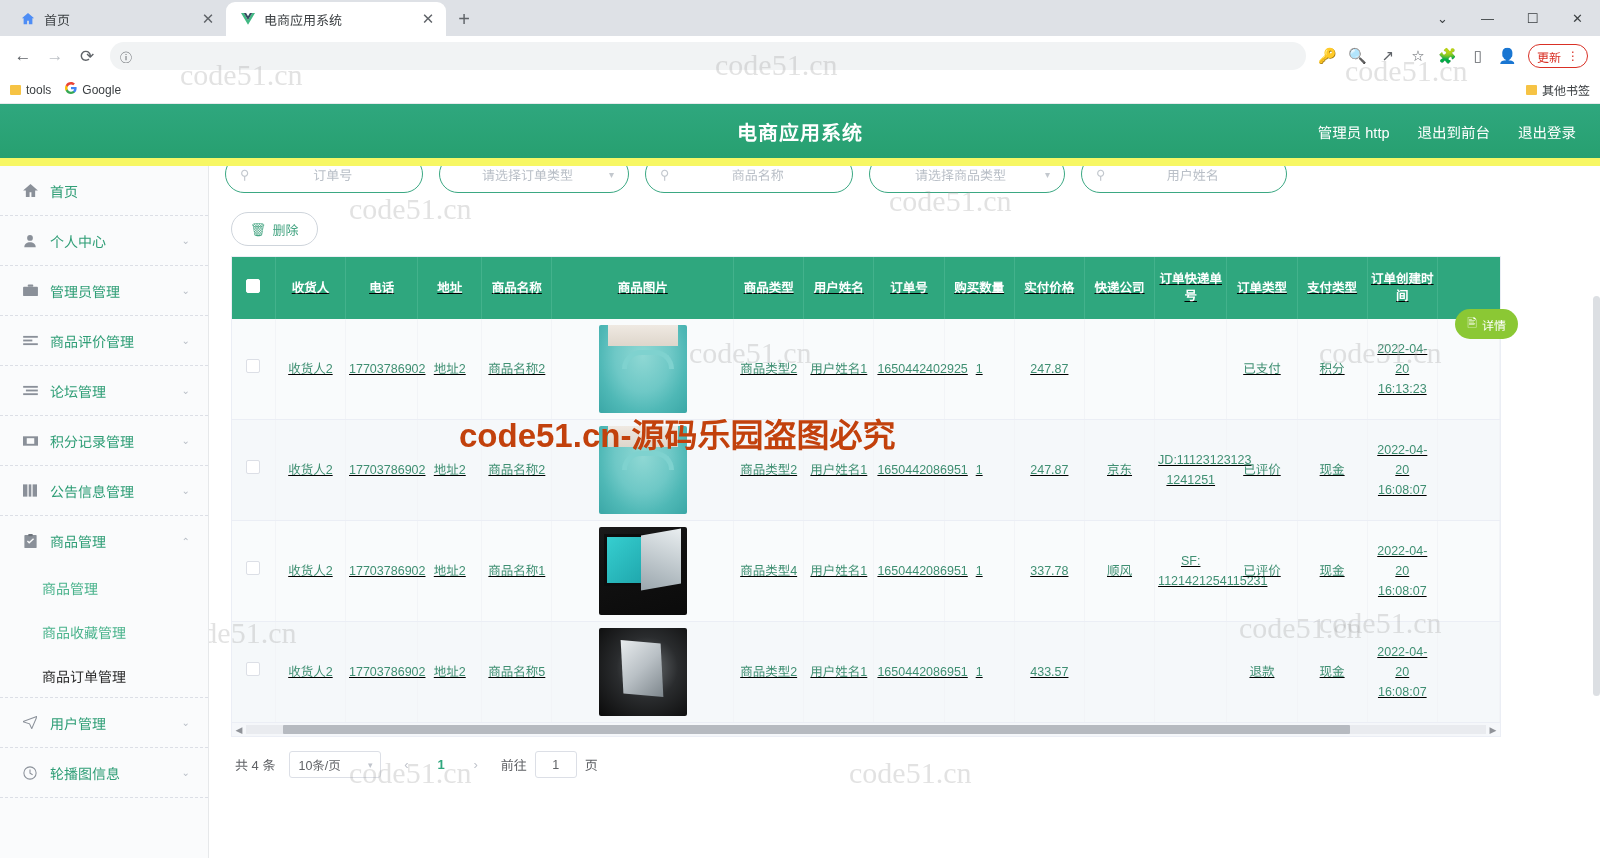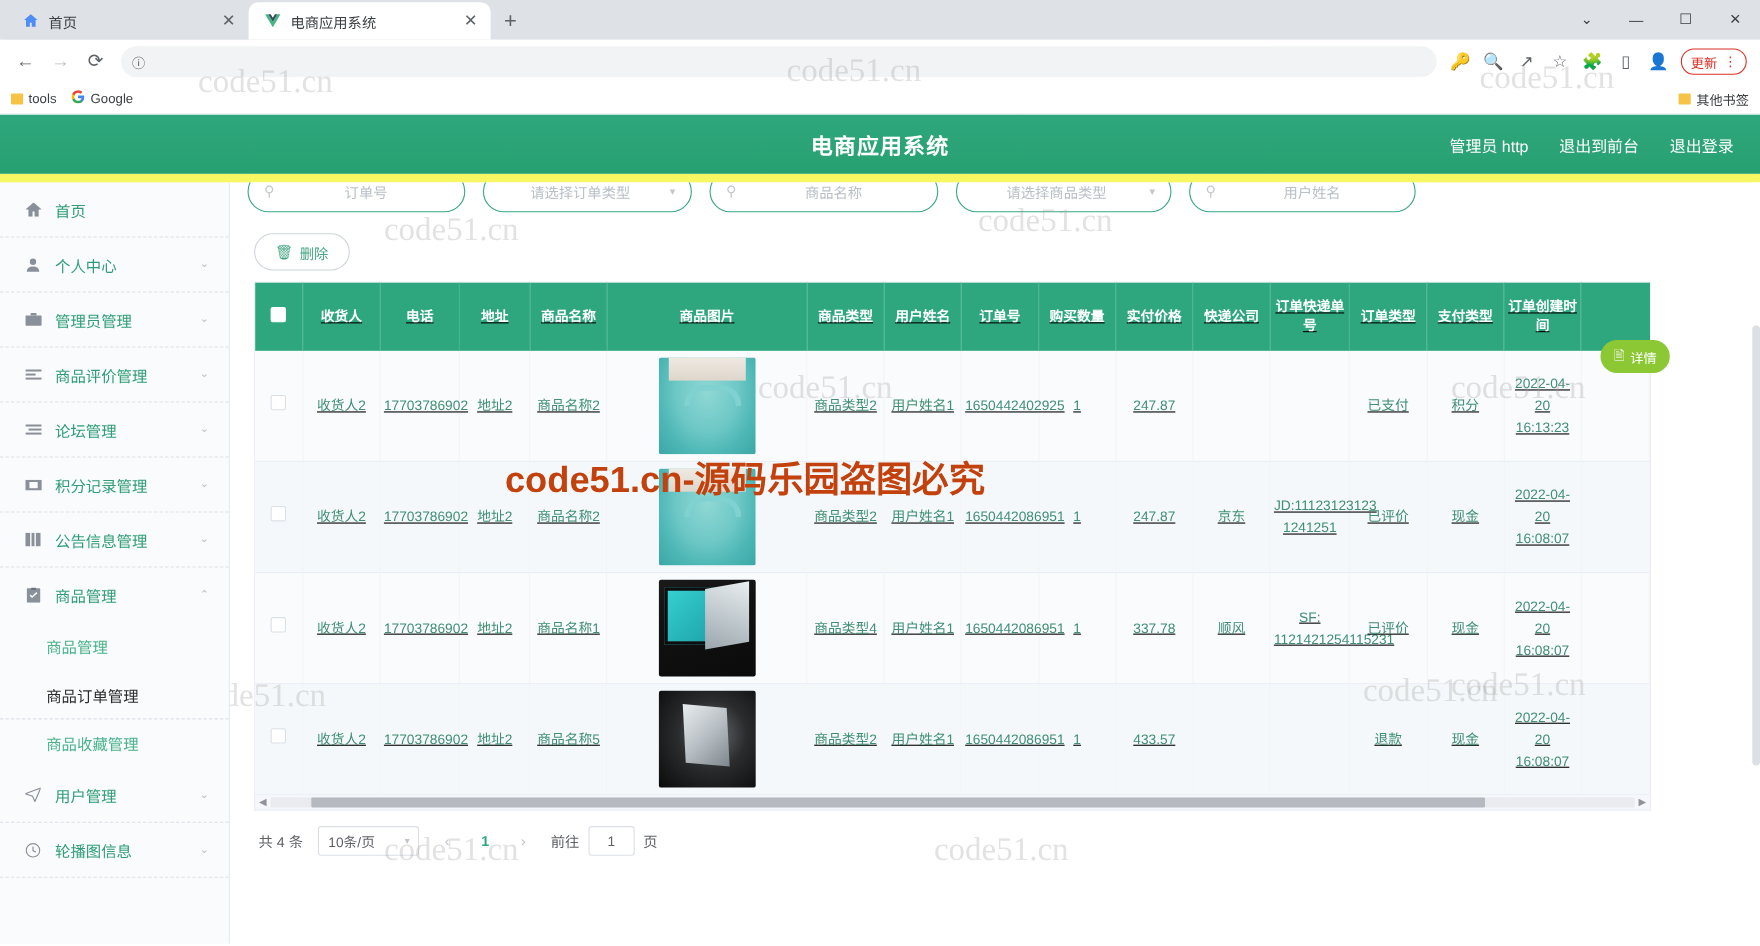--- a/index.html
+++ b/index.html
@@ -544,25 +544,25 @@
                 <path d="M3.5 8l2 2 5-4.5" stroke="#fafbfc" stroke-width="1.6" fill="none"></path>
               </svg>
           </span>
           <span class="slabel">商品管理</span>
           <span class="schev">⌃</span>
         </div>
 
         <div class="side-sub">
           <span>商品管理</span>
         </div>
+        <div class="side-sub">
+          <span>商品收藏管理</span>
+        </div>
         <div class="side-sub active" style="border-bottom:1px dashed #dcdfe6;">
           <span>商品订单管理</span>
-        </div>
-        <div class="side-sub">
-          <span>商品收藏管理</span>
         </div>
 
         <div class="side-item">
           <span class="sic">
             <svg width="14" height="13" viewBox="0 0 16 14">
                 <path d="M0 6L16 0l-6 14-2.5-5.5z" fill="none" stroke="#8a9099" stroke-width="1.2"></path>
               </svg>
           </span>
           <span class="slabel">用户管理</span>
           <span class="schev">⌄</span>

